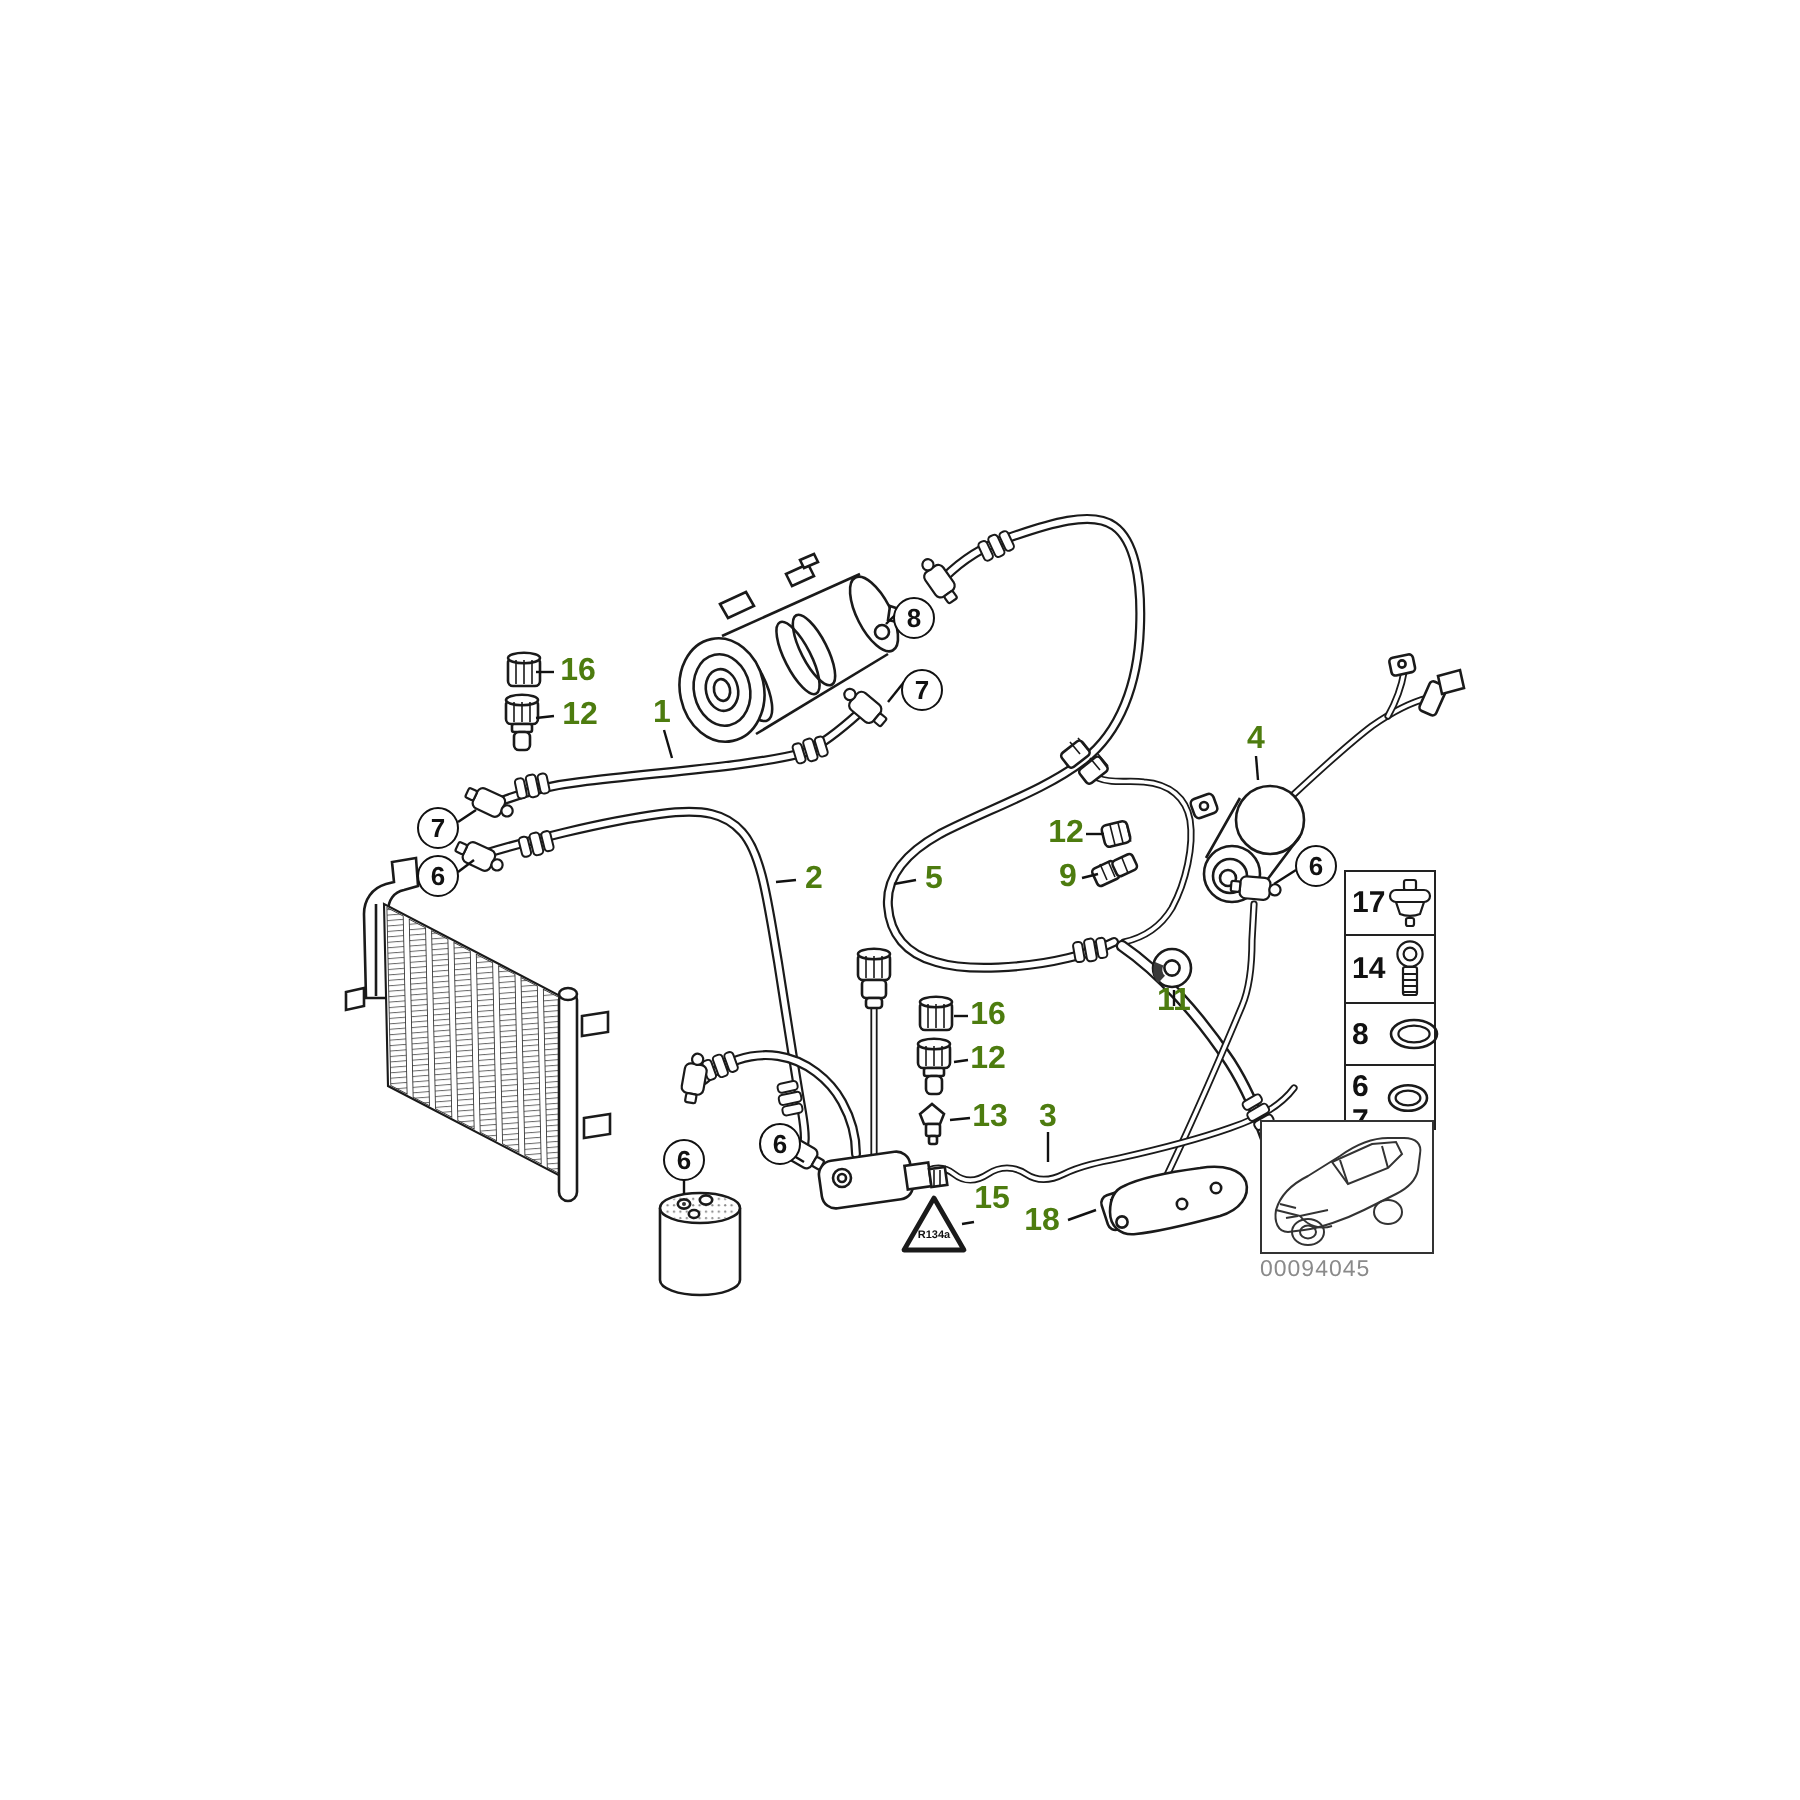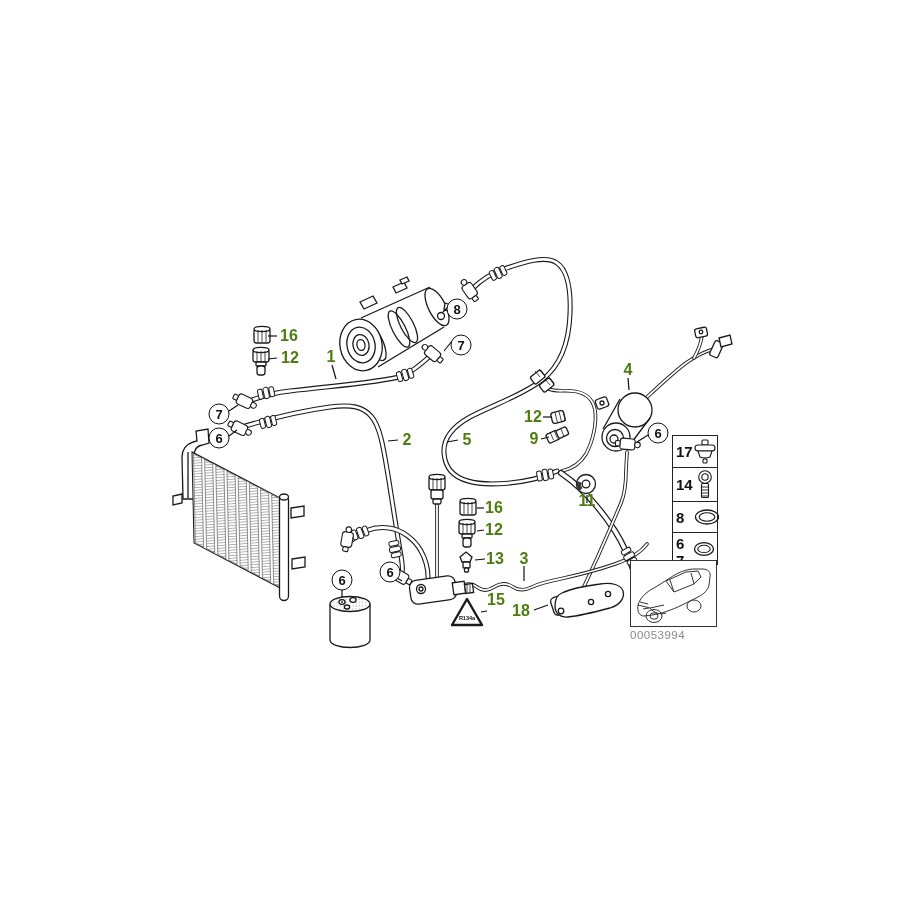--- a/index.html
+++ b/index.html
@@ -375,15 +375,15 @@
       <path d="M35,20 L55,11 L67,10 L70,16 L63,23 L43,31 z"></path>
       <path d="M43,31 L39,19 M63,23 L60,12"></path>
       <path d="M7,44 L19,47 L33,44 M19,47 C23,52 29,54 35,52"></path>
       <ellipse cx="23" cy="55" rx="8" ry="6.5"></ellipse>
       <ellipse cx="23" cy="55" rx="4" ry="3.2"></ellipse>
       <ellipse cx="63" cy="45" rx="7" ry="6"></ellipse>
       <path d="M9,41 l8,2 M12,48 l6,-1"></path>
     </g>
   </svg>
 </div>
-<div class="code">00053994</div>
+<div class="code">00094045</div>
 
 </div>
 
 </body></html>

